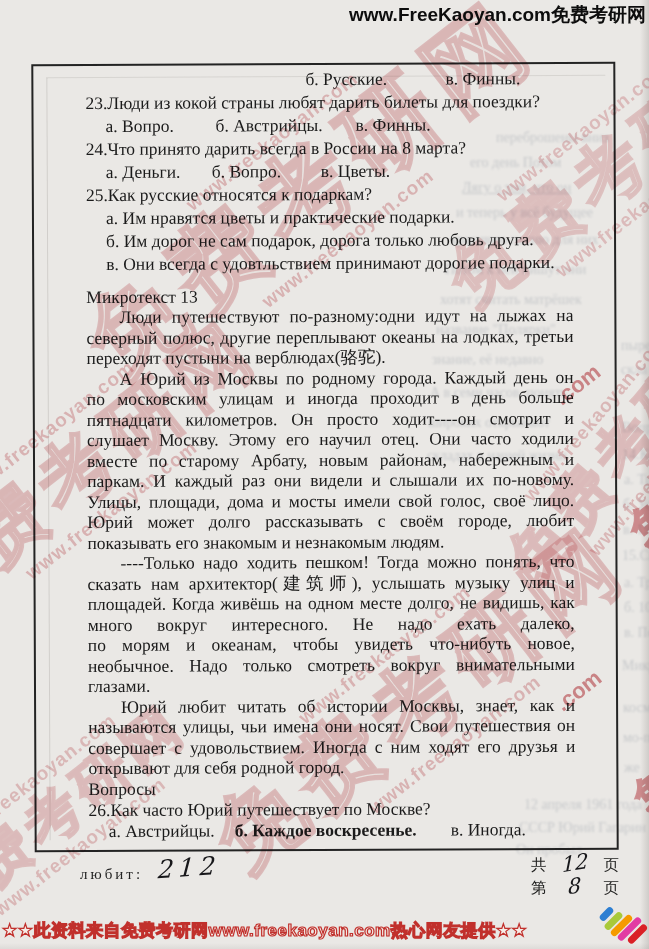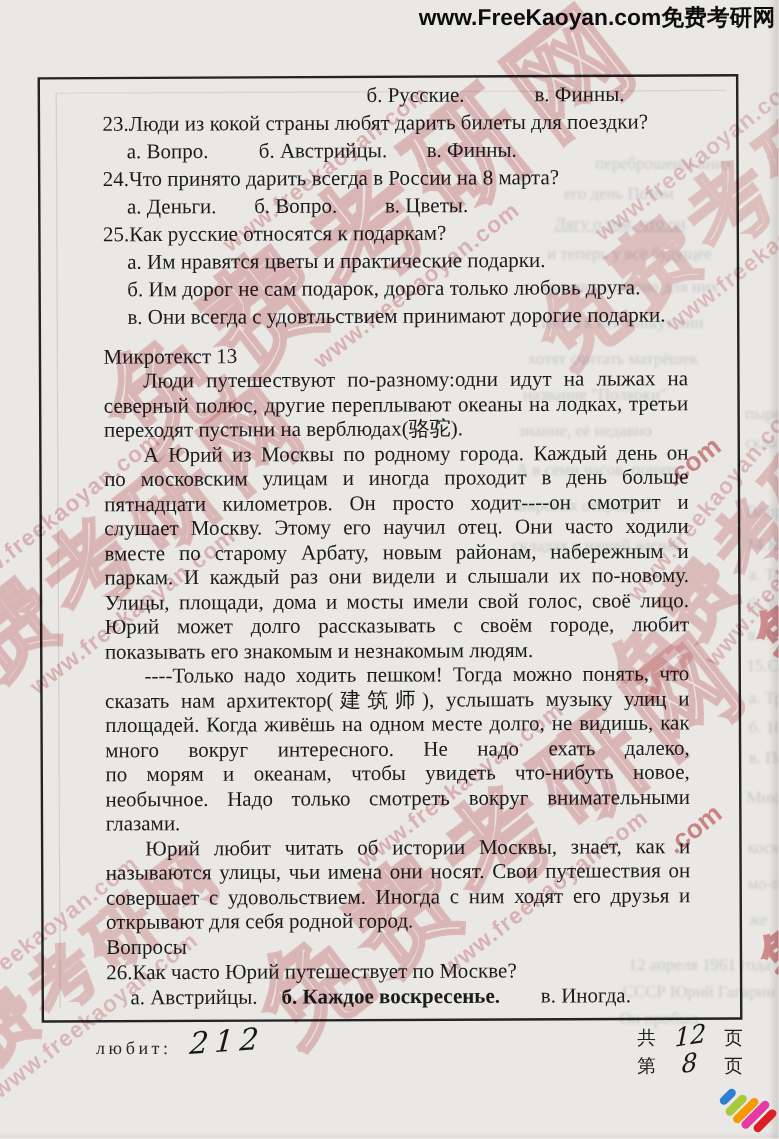--- a/index.html
+++ b/index.html
@@ -276,20 +276,21 @@
       <span class="hand-num">12</span>
       <span>页</span>
     </div>
     <div class="pages-row">
       <span>第</span>
       <span class="hand-num">8</span>
       <span>页</span>
     </div>
   </div>
 
+  <div class="footer-banner">★★此资料来自免费考研网www.freekaoyan.com热心网友提供★★</div>
 
   <div class="site-logo" id="site-logo">
       <div class="logo-stripe" style="left: 10px; top: 4px; height: 16px; background: rgb(46, 127, 210);"></div>
       <div class="logo-stripe" style="left: 17px; top: 8px; height: 22px; background: rgb(169, 201, 58);"></div>
       <div class="logo-stripe" style="left: 25px; top: 10px; height: 27px; background: rgb(245, 154, 0);"></div>
       <div class="logo-stripe" style="left: 33px; top: 12px; height: 30px; background: rgb(226, 59, 163);"></div>
       <div class="logo-stripe" style="left: 41px; top: 20px; height: 24px; background: rgb(218, 32, 38);"></div>
     </div>
 
   <div class="bottom-shade"></div>

